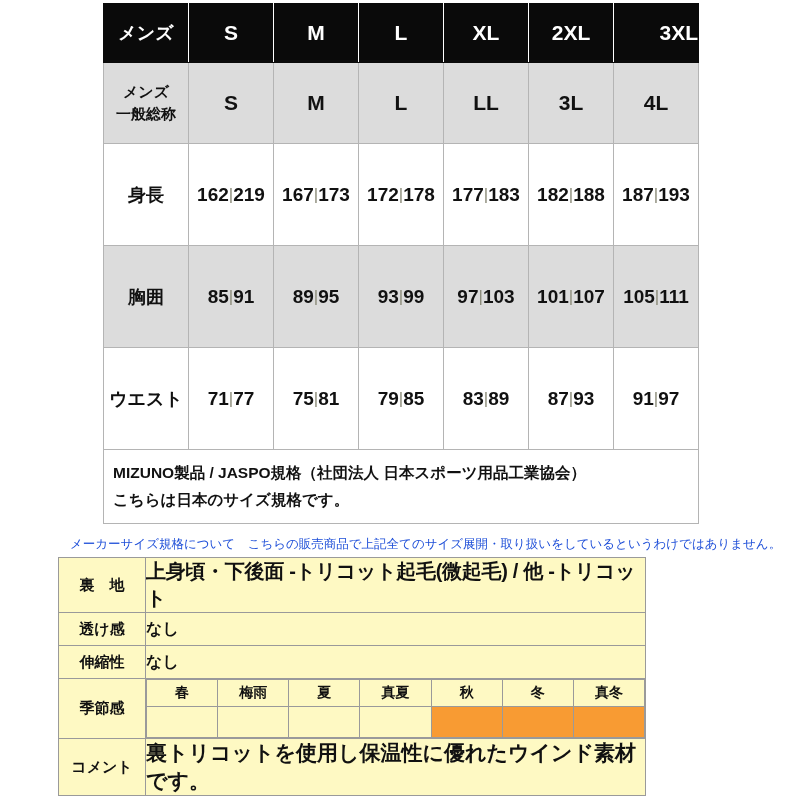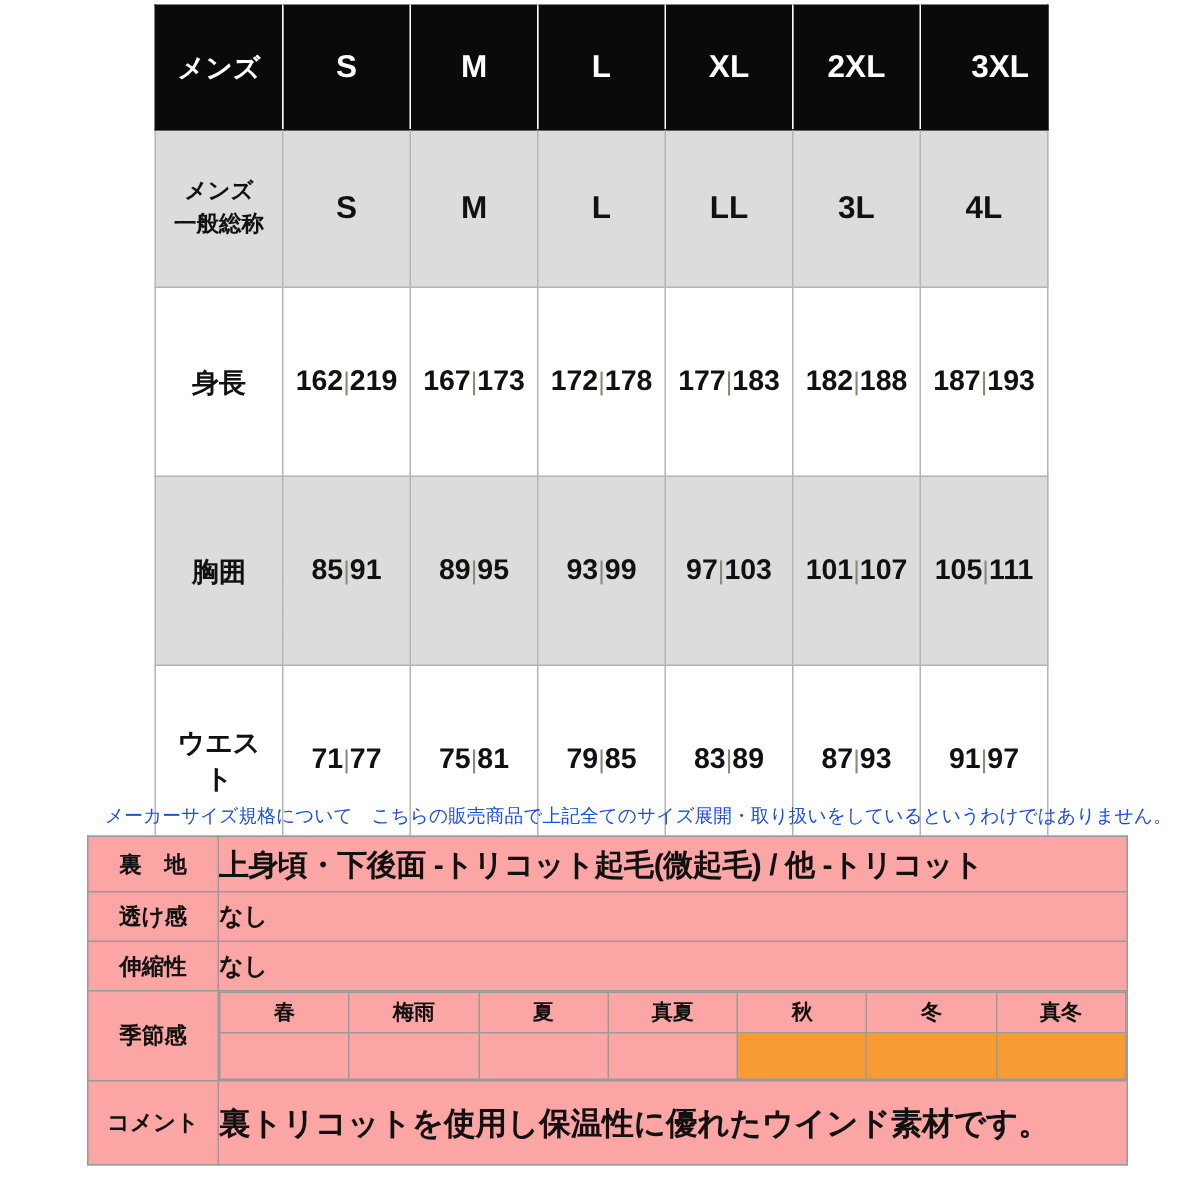--- a/index.html
+++ b/index.html
@@ -45,21 +45,21 @@
   table.size-table {
     border-collapse: collapse;
     table-layout: fixed;
     width: 595px;
     background: transparent;
   }
   table.size-table td {
     border: 1px solid #b4b4b4;
     text-align: center;
     vertical-align: middle;
-    padding: 12px;
+    padding: 0;
   }
   
   col.c-label { width: 85px; }
   col.c-size  { width: 85px; }
 
   tr.head-row td {
     background: #0a0a0a;
     color: #ffffff;
     font-weight: bold;
     font-size: 21px;
@@ -142,22 +142,22 @@
   #spec-table-wrap {
     position: absolute;
     left: 58px;
     top: 557px;
     width: 684px;
     z-index: 2;
   }
   table.spec-table {
     border-collapse: collapse;
     table-layout: fixed;
-    width: 694px;
-    background: #fca5a5;
+    width: 588px;
+    background: #fef9c3;
   }
   table.spec-table td {
     border: 1px solid #9a9a9a;
     padding: 0;
     vertical-align: middle;
   }
   col.s-label { width: 87px; }
 
   td.s-lab {
     text-align: center;
@@ -367,20 +367,26 @@
           </td>
         <td>
             <div class="range">
           <span class="v">91</span>
           <span class="bar">|</span>
           <span class="v">97</span>
             </div>
           </td>
       </tr>
 
+      <tr class="note-row">
+        <td colspan="7">
+          <div>MIZUNO製品 / JASPO規格（社団法人 日本スポーツ用品工業協会）</div>
+          <div>こちらは日本のサイズ規格です。</div>
+        </td>
+      </tr>
     </tbody>
   </table>
 </div>
 
 <div id="disclaimer">メーカーサイズ規格について　こちらの販売商品で上記全てのサイズ展開・取り扱いをしているというわけではありません。</div>
 
 <div id="spec-table-wrap">
   <table class="spec-table">
     <colgroup>
         <col class="s-label">

